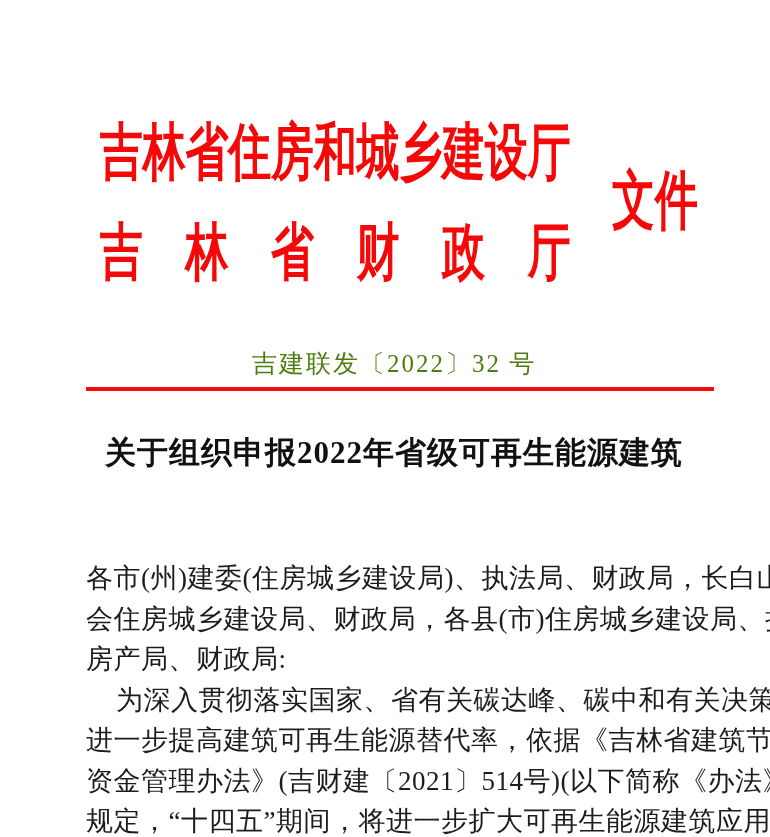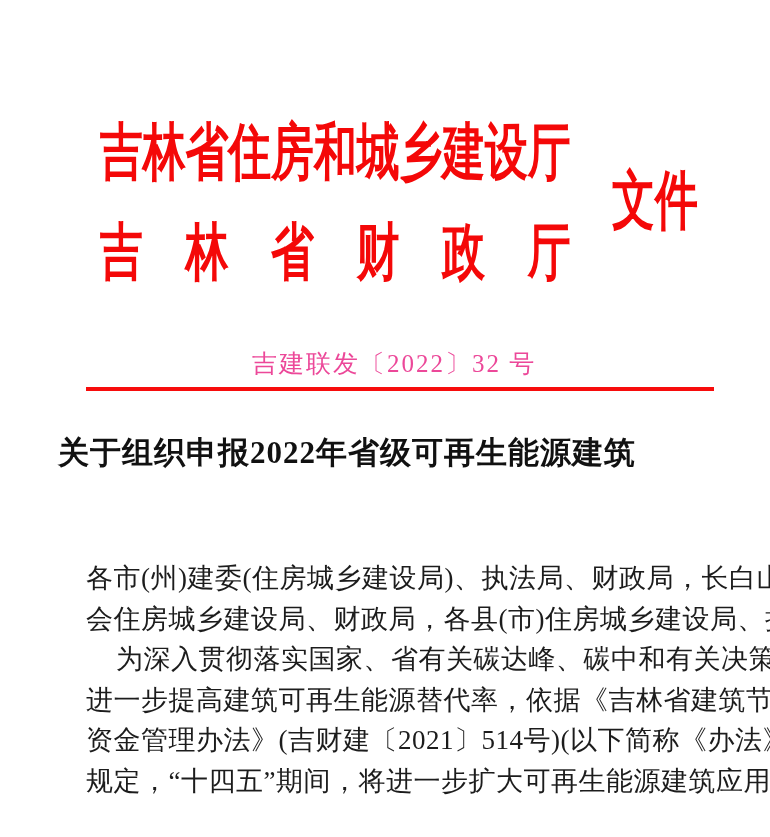--- a/index.html
+++ b/index.html
@@ -43,39 +43,39 @@
   }
   
   #doc-number {
     position: absolute;
     left: 86px;
     width: 616px;
     top: 347px;
     text-align: center;
     font-size: 25px;
     letter-spacing: 2px;
-    color: #ec4899;
+    color: #4d7c0f;
     white-space: nowrap;
   }
   
   #red-divider {
     position: absolute;
     left: 86px;
     top: 387px;
     width: 628px;
     height: 4px;
     background: #f70c0c;
   }
   
   #doc-title {
     position: absolute;
-    left: 58px;
+    left: 66px;
     width: 656px;
     top: 432px;
-    text-align: left;
+    text-align: center;
     font-weight: bold;
     font-size: 31px;
     line-height: 42px;
     color: #111111;
     letter-spacing: 1px;
   }
   
   #body-text {
     position: absolute;
     left: 86px;
@@ -104,19 +104,20 @@
 
   <div id="red-divider"></div>
 
   <div id="doc-title">
     <div>关于组织申报2022年省级可再生能源建筑</div>
   </div>
 
   <div id="body-text">
     <div class="body-line">各市(州)建委(住房城乡建设局)、执法局、财政局，长白山管委</div>
     <div class="body-line">会住房城乡建设局、财政局，各县(市)住房城乡建设局、执法局、</div>
+    <div class="body-line">房产局、财政局:</div>
     <div class="body-line indent">为深入贯彻落实国家、省有关碳达峰、碳中和有关决策部署，</div>
     <div class="body-line">进一步提高建筑可再生能源替代率，依据《吉林省建筑节能奖补</div>
     <div class="body-line">资金管理办法》(吉财建〔2021〕514号)(以下简称《办法》)的</div>
     <div class="body-line">规定，“十四五”期间，将进一步扩大可再生能源建筑应用支持</div>
   </div>
 
 </div>
 
 </body></html>

